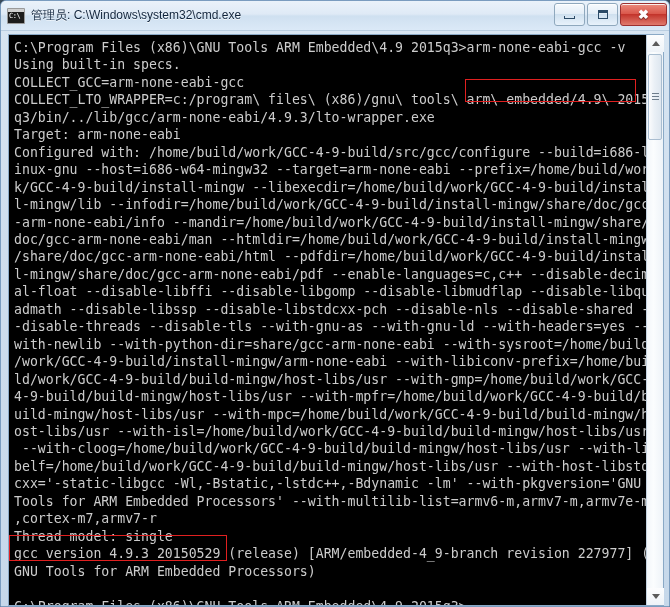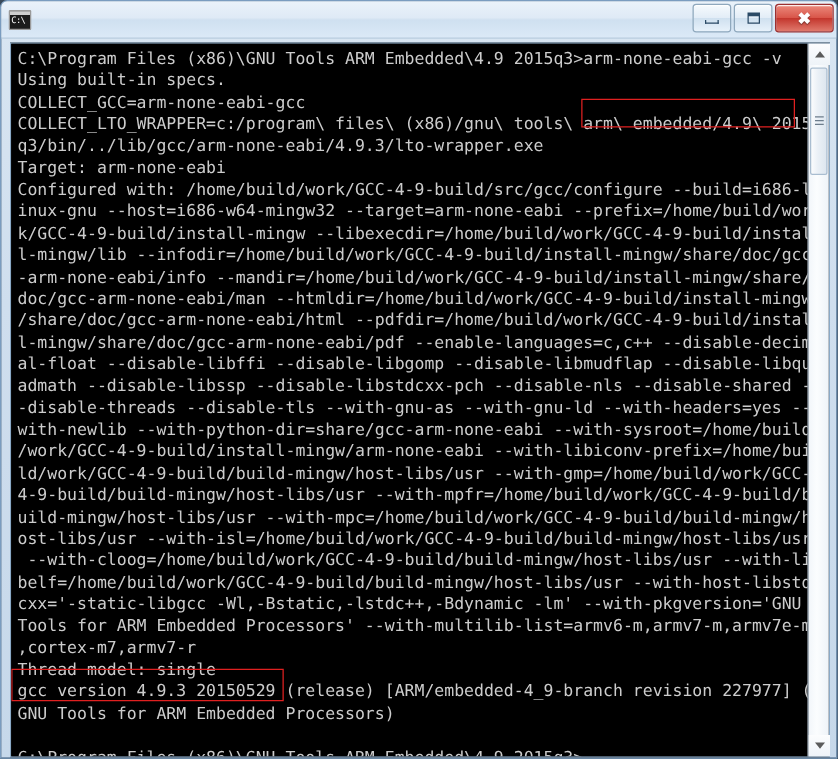--- a/index.html
+++ b/index.html
@@ -233,20 +233,21 @@
 </style>
 </head>
 <body>
 
 <div class="window">
 
   <div class="titlebar">
     <div class="app-icon">
       <span class="glyph">C:\</span>
     </div>
+    <div class="title-text">管理员: C:\Windows\system32\cmd.exe</div>
 
     <div class="win-buttons">
       <div class="win-btn">
         <span class="min-glyph"></span>
       </div>
       <div class="win-btn">
         <span class="max-glyph"></span>
       </div>
       <div class="win-btn close">
         <span class="close-glyph">✖</span>

